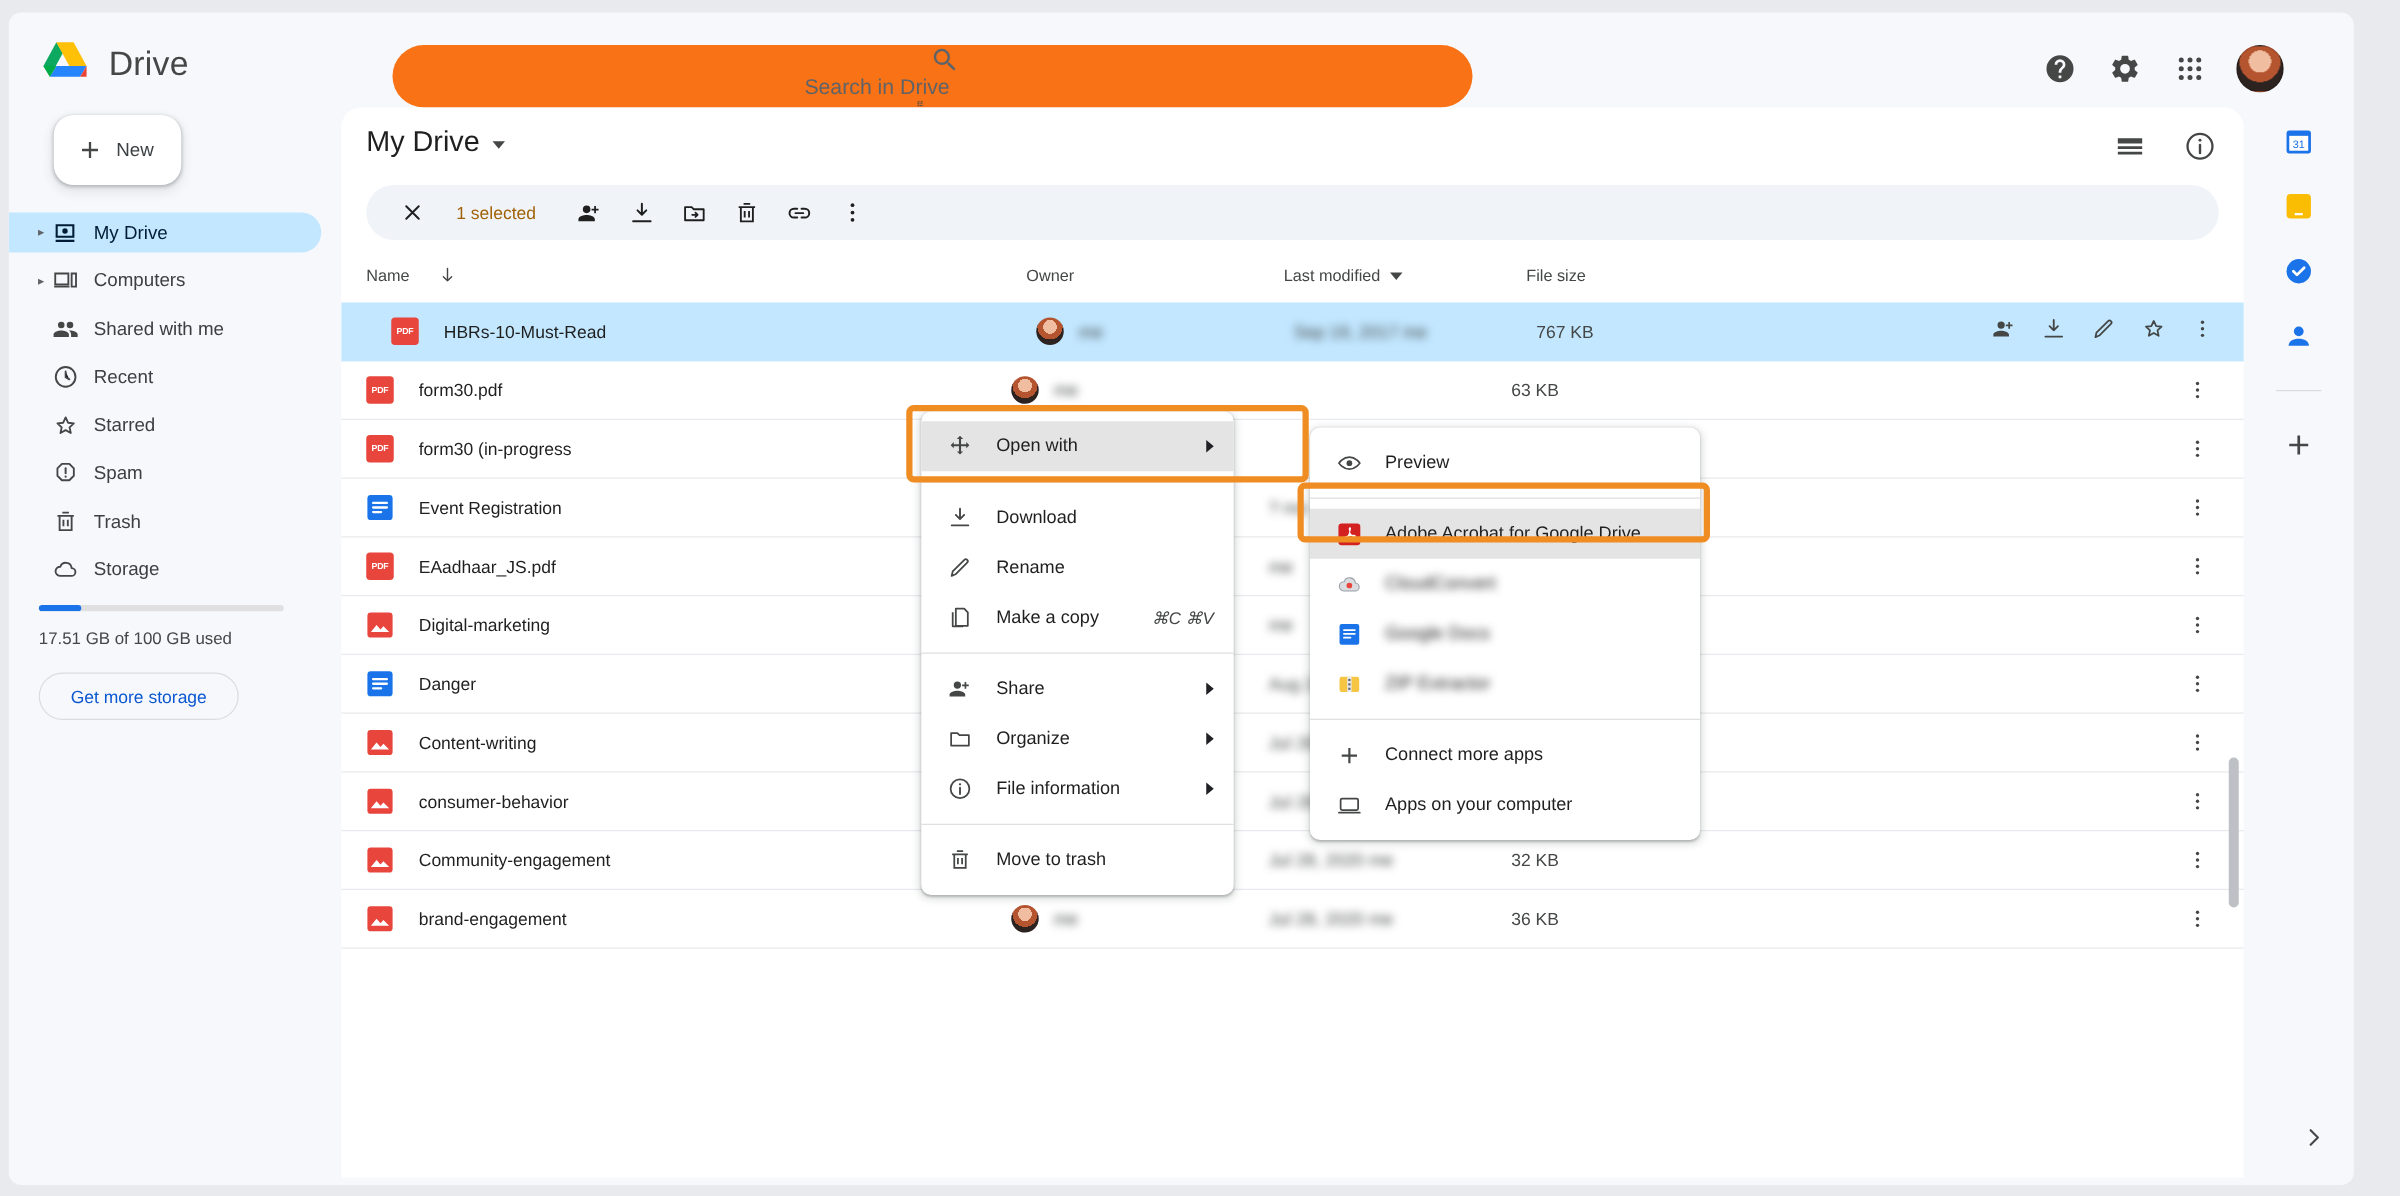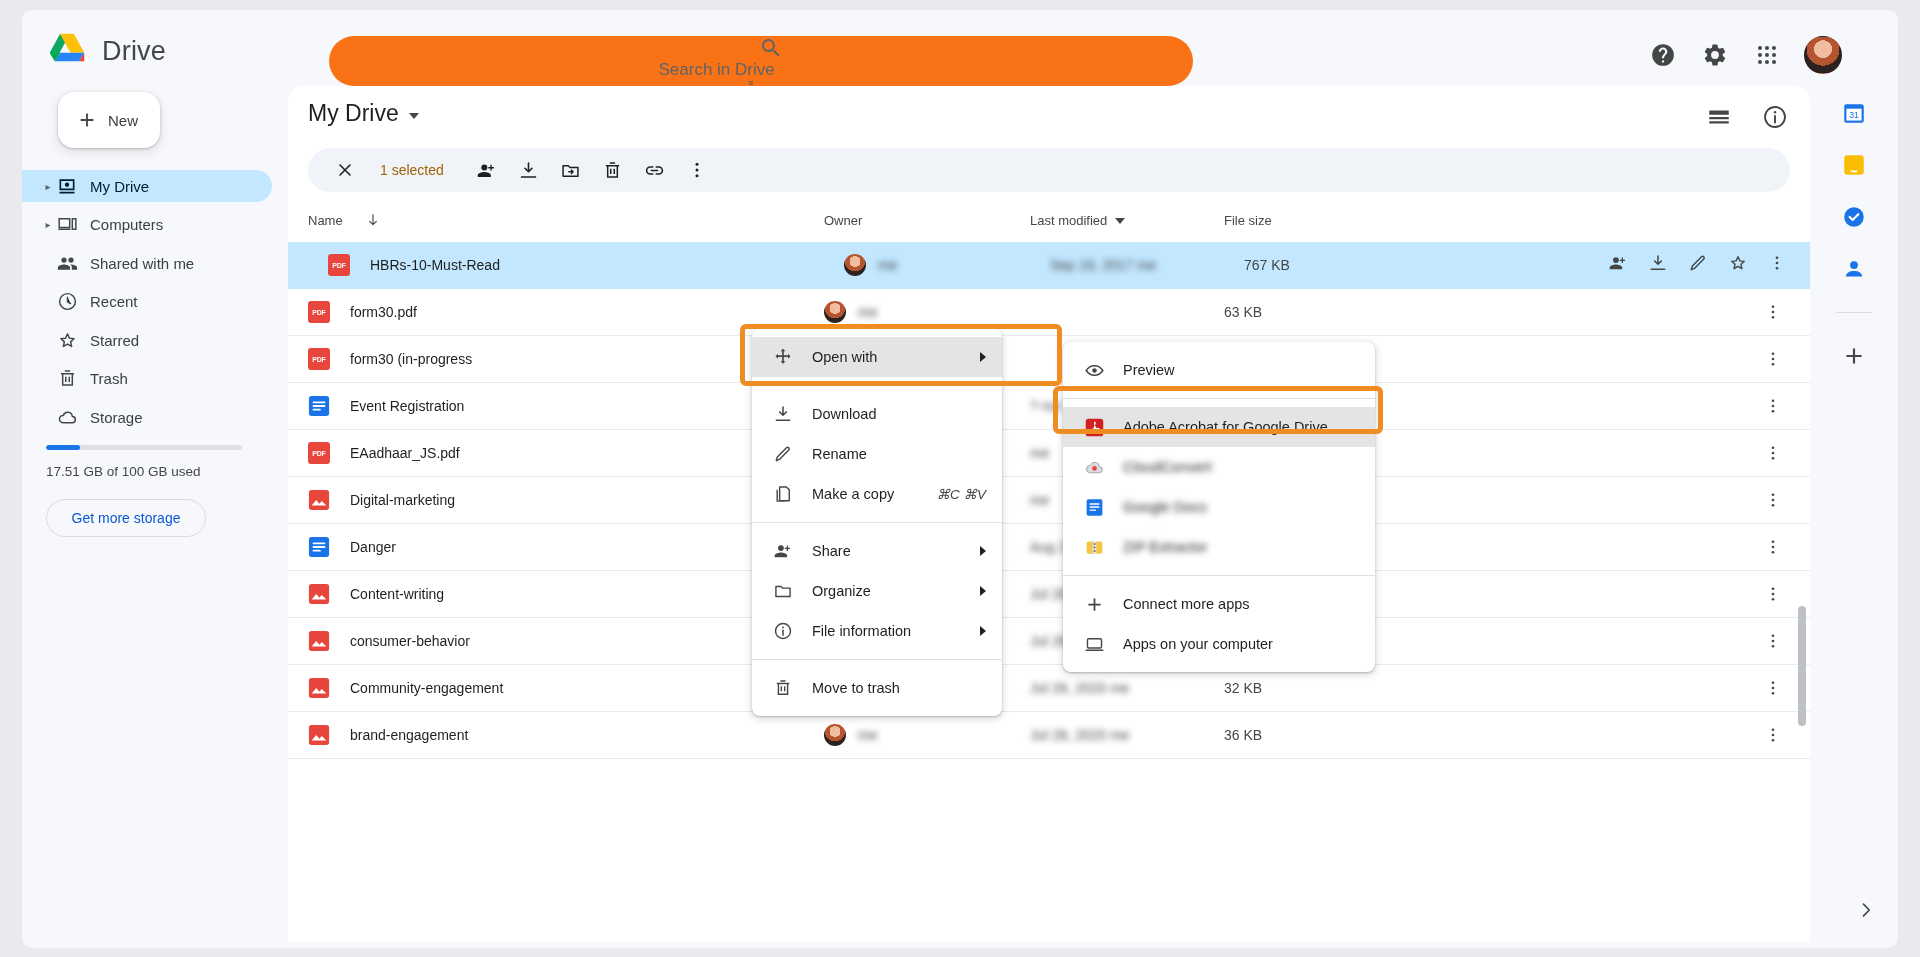--- a/index.html
+++ b/index.html
@@ -3,21 +3,21 @@
 <meta charset="utf-8">
 <style>
   * { box-sizing: border-box; margin: 0; padding: 0; }
   html, body {
     width: 1920px; height: 957px;
     font-family: "Liberation Sans", sans-serif;
     background: #e8eaed;
     overflow: hidden;
   }
   #app {
-    position: absolute; left: 22px; top: 10px;
+    position: absolute; left: 7px; top: 10px;
     width: 1876px; height: 938px;
     background: #f6f8fc;
     border-radius: 10px;
     overflow: hidden;
   }
 
   
   .topbar { position: absolute; left: 0; top: 0; width: 1876px; height: 88px; }
   .brand { position: absolute; left: 24px; top: 22px; display: flex; align-items: center; gap: 14px; }
   .drive-logo { width: 42px; height: 38px; }
@@ -98,21 +98,21 @@
     margin: 0 20px; height: 44px; background: #f0f4f9; border-radius: 22px;
     display: flex; align-items: center; gap: 0; padding-left: 16px;
   }
   .sel-count { font-size: 14px; color: #a16207; margin: 0 22px 0 14px; white-space: nowrap; }
   .tb-ico { width: 42px; height: 42px; display: flex; align-items: center; justify-content: center; cursor: pointer; border-radius: 50%; }
 
   
   .thead { display: flex; align-items: center; height: 44px; margin-top: 6px; padding: 0 24px 0 20px; }
   .th { font-size: 13px; color: #444746; font-weight: 500; }
   .th-name { width: 516px; display: flex; align-items: center; gap: 22px; cursor: pointer; }
-  .th-owner { width: 206px; }
+  .th-owner { width: 206px; margin-left: 12px; }
   .th-mod { width: 194px; display: flex; align-items: center; gap: 8px; cursor: pointer; }
   .th-size { flex: 1; }
 
   .rows { position: relative; }
   .row {
     display: flex; align-items: center; height: 47px;
     padding: 0 24px 0 20px; border-bottom: 1px solid #e8eaed;
     cursor: pointer;
   }
   .row.selected { background: #c2e7ff; border-bottom-color: #c2e7ff; padding-left: 40px; }
@@ -278,20 +278,31 @@
       <div class="nav-item">
         <span class="nav-caret"></span>
         <span class="nav-ico">
           <svg width="21" height="21" viewBox="0 0 24 24">
               <path fill="none" stroke="#444746" stroke-width="1.7" stroke-linejoin="round" d="M12 4.5l2.3 4.9 5.2.6-3.9 3.6 1.1 5.2-4.7-2.7-4.7 2.7 1.1-5.2L4.5 10l5.2-.6z"></path>
             </svg>
         </span>
         <span class="nav-label">Starred</span>
       </div>
 
+      <div class="nav-item">
+        <span class="nav-caret"></span>
+        <span class="nav-ico">
+          <svg width="21" height="21" viewBox="0 0 24 24">
+              <path fill="none" stroke="#444746" stroke-width="1.7" stroke-linejoin="round" d="M8.6 3.5h6.8l4.1 4.1v6.8l-4.1 4.1H8.6l-4.1-4.1V7.6z"></path>
+              <path stroke="#444746" stroke-width="1.8" stroke-linecap="round" d="M12 7.6v4.6"></path>
+              <circle cx="12" cy="15.2" r="1" fill="#444746"></circle>
+            </svg>
+        </span>
+        <span class="nav-label">Spam</span>
+      </div>
 
       <div class="nav-item">
         <span class="nav-caret"></span>
         <span class="nav-ico">
           <svg width="21" height="21" viewBox="0 0 24 24">
               <path fill="none" stroke="#444746" stroke-width="1.7" d="M6.5 6.5h11v13h-11zM9 3.5h6M4.5 6.5h15M10 10v6M14 10v6"></path>
             </svg>
         </span>
         <span class="nav-label">Trash</span>
       </div>

